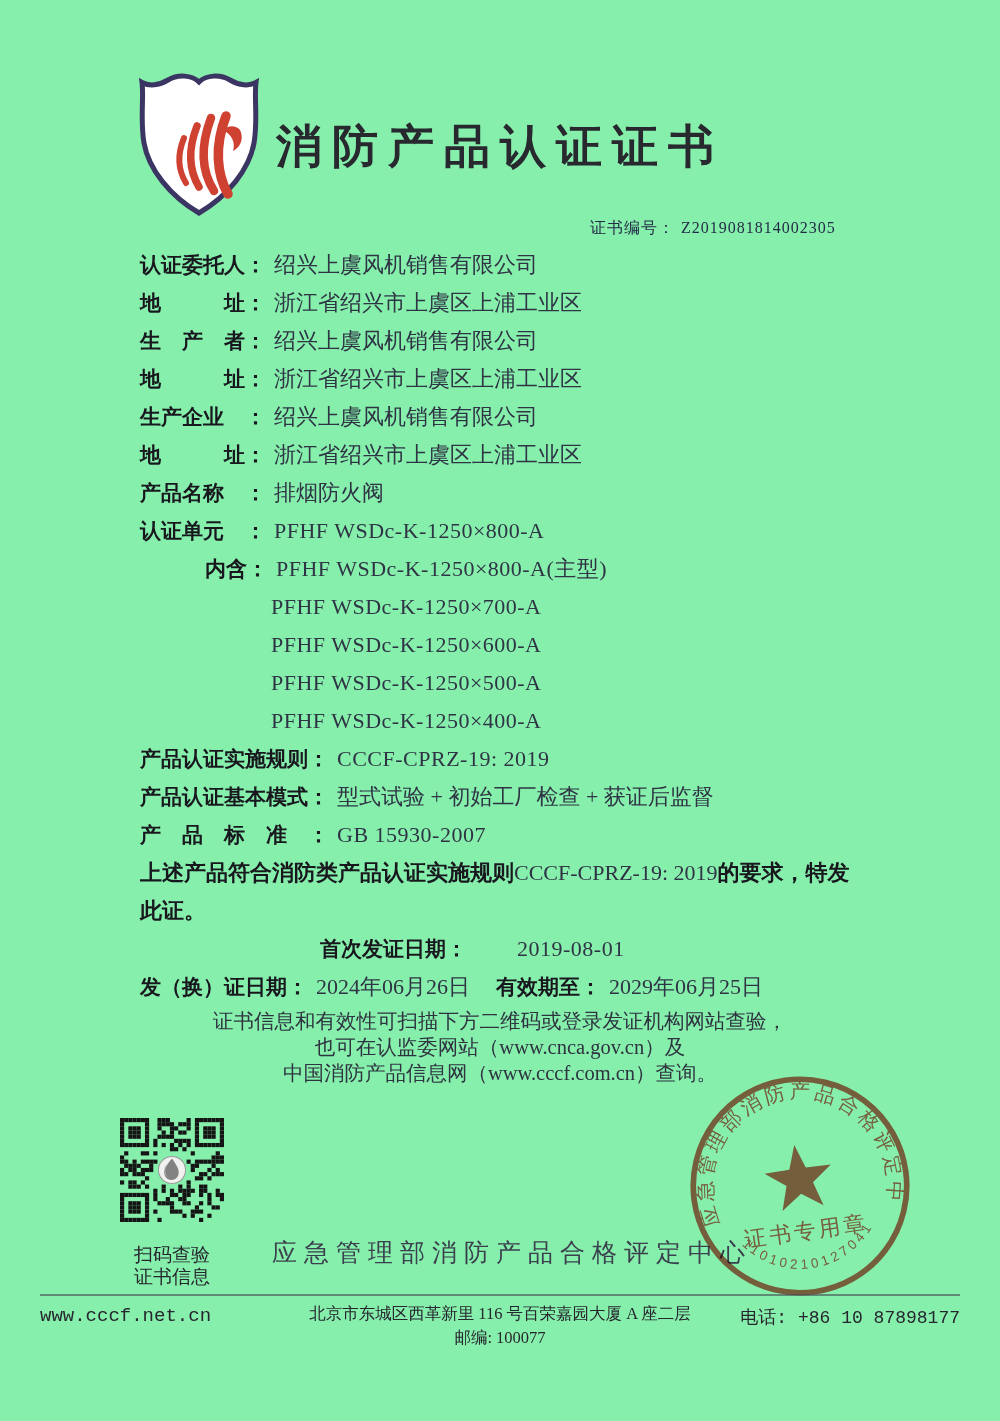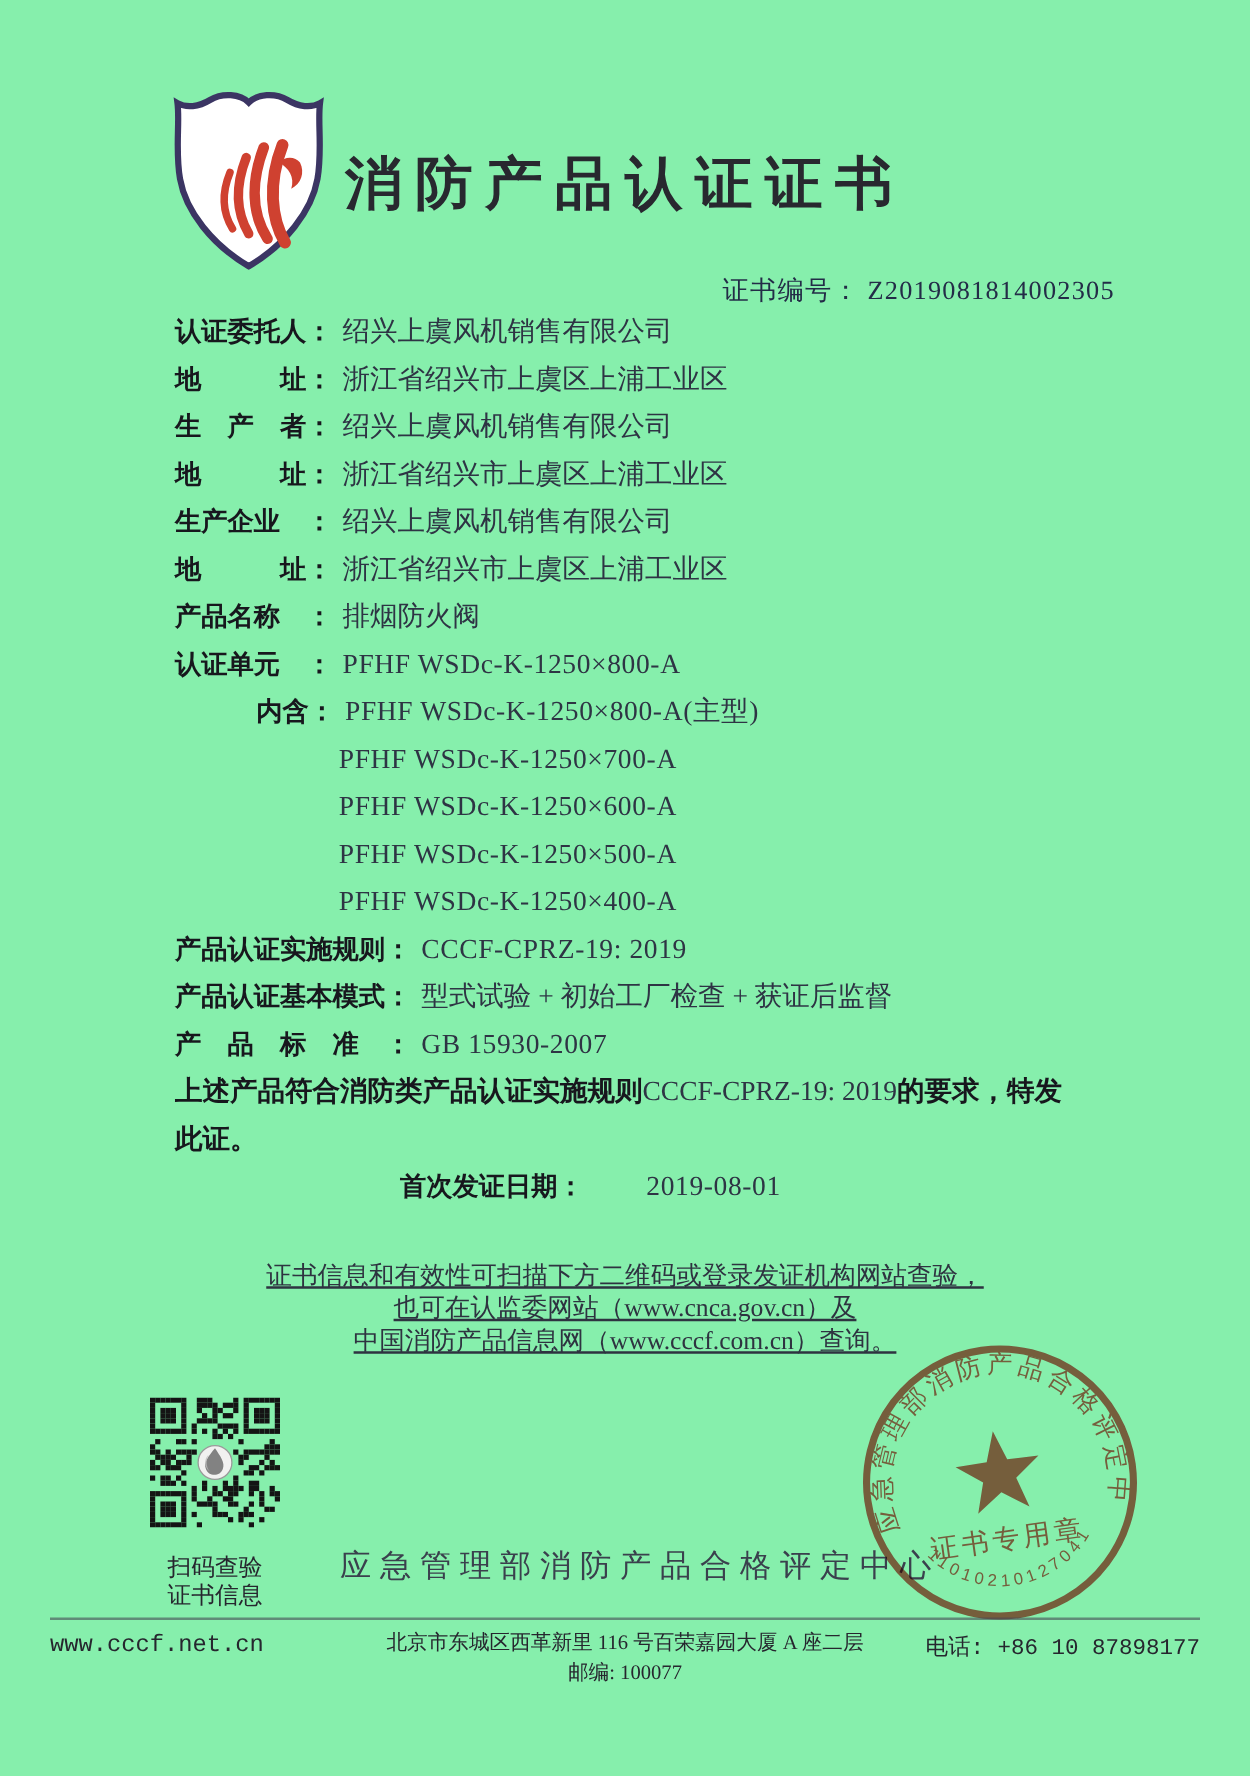--- a/index.html
+++ b/index.html
@@ -10,22 +10,22 @@
     color:#2b2f3c;
   }
   
   .logo{position:absolute;left:128px;top:70px;width:142px;height:150px;}
   .title{
     position:absolute;left:0;right:0;top:116px;text-align:center;
     font-family:"Liberation Sans","DejaVu Sans",sans-serif;
     font-size:46px;font-weight:700;letter-spacing:10px;color:#28282f;margin:0;
   }
   .cert-no{
-    position:absolute;left:578px;top:218px;
-    font-size:21px;color:#232c47;letter-spacing:1px;
+    position:absolute;left:590px;top:218px;
+    font-size:16px;color:#232c47;letter-spacing:1px;
   }
   .cert-no .num{font-family:"Liberation Serif",serif;margin-left:6px;}
   
   .fields{position:absolute;left:140px;top:246px;width:728px;}
   .row{height:38px;display:flex;align-items:center;white-space:nowrap;}
   .lbl{
     font-family:"Liberation Sans","DejaVu Sans",sans-serif;
     font-weight:700;font-size:21px;color:#17171d;flex:0 0 auto;
   }
   .lbl.narrow{min-width:124px;}
@@ -37,21 +37,21 @@
     margin:0;font-family:"Liberation Sans","DejaVu Sans",sans-serif;
     font-weight:700;font-size:22px;line-height:38px;color:#17171d;width:726px;
     white-space:normal;
   }
   .statement .code{font-family:"Liberation Serif",serif;font-weight:400;color:#2e3444;}
   .first-issue{margin-left:180px;gap:42px;}
   .gap-mid{margin-left:26px;}
   
   .footnote{
     position:absolute;left:137px;top:1008px;width:726px;text-align:center;
-    font-size:20.5px;line-height:26px;color:#2e3340;font-style:normal;text-decoration:underline;
+    font-size:20.5px;line-height:26px;color:#2e3340;font-style:normal;
   }
   
   .qr{position:absolute;left:120px;top:1118px;width:104px;height:104px;}
   .qr-caption{
     position:absolute;left:122px;top:1244px;width:100px;text-align:center;
     font-size:19px;line-height:22px;color:#26262e;
   }
   .issuer{
     position:absolute;left:272px;top:1236px;
     font-size:25px;letter-spacing:7px;color:#3a404d;
@@ -157,20 +157,26 @@
         <span class="lbl">产　品　标　准　：</span>
         <span class="val latin">GB 15930-2007</span>
       </div>
 
     <p class="statement"><span>上述产品符合消防类产品认证实施规则</span><span class="code">CCCF-CPRZ-19: 2019</span><span>的要求，特发此证。</span></p>
 
     <div class="row first-issue">
         <span class="lbl">首次发证日期：</span>
         <span class="val latin">2019-08-01</span>
       </div>
+    <div class="row">
+      <span class="lbl">发（换）证日期：</span>
+        <span class="val">2024年06月26日</span>
+      <span class="lbl gap-mid">有效期至：</span>
+        <span class="val">2029年06月25日</span>
+    </div>
   </div>
 
   <div class="footnote">
     <div>证书信息和有效性可扫描下方二维码或登录发证机构网站查验，</div>
     <div>也可在认监委网站（www.cnca.gov.cn）及</div>
     <div>中国消防产品信息网（www.cccf.com.cn）查询。</div>
   </div>
 
   <svg class="qr" viewBox="0 0 100 100" fill="#141414">
       <rect x="0.0" y="0.0" width="4.0" height="4.0"></rect>

